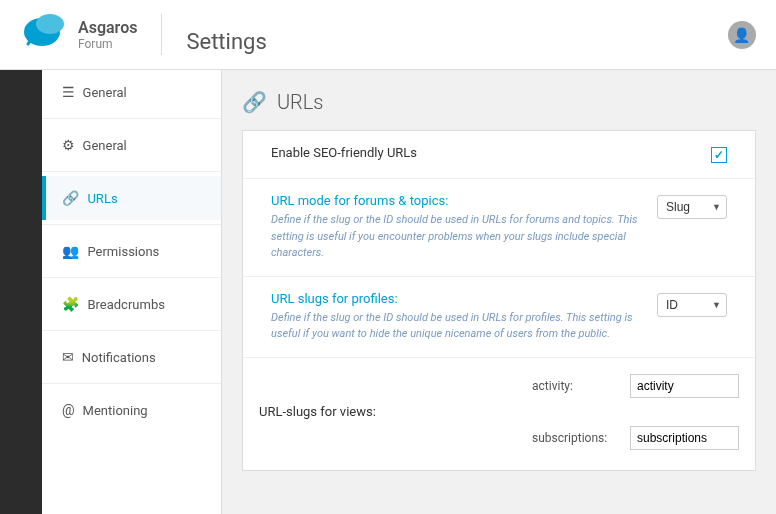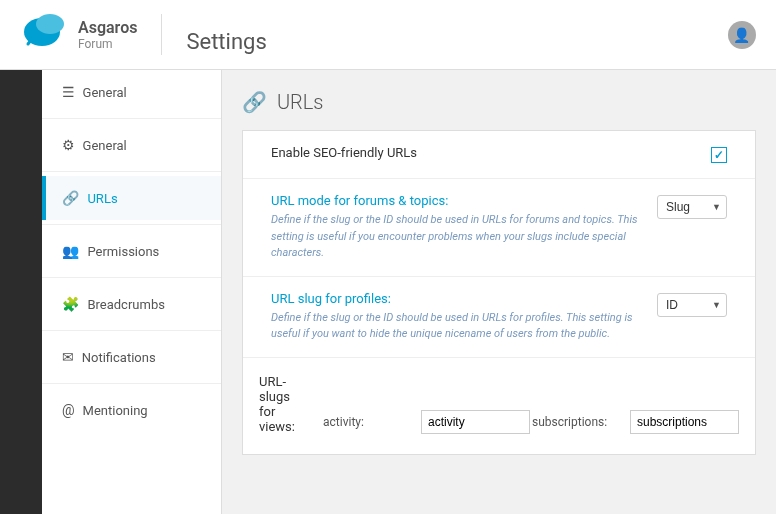--- a/index.html
+++ b/index.html
@@ -159,39 +159,39 @@
                 <option>Slug</option>
                 <option>ID</option>
               </select>
             </div>
           </div>
         </div>
 
         <div class="settings-row">
           <div class="settings-label-col">
             <div class="settings-label">
-              <a>URL slug for profiles:</a>
+              <a>URL slugs for profiles:</a>
             </div>
             <div class="settings-desc">Define if the slug or the ID should be used in URLs for profiles. This setting is useful if you want to hide the unique nicename of users from the public.</div>
           </div>
           <div class="settings-control">
             <div class="select-wrapper">
               <select class="select-styled">
                 <option>Slug</option>
                 <option selected="">ID</option>
               </select>
             </div>
           </div>
         </div>
 
         <div class="url-slugs-row">
           <div class="settings-label-col">
             <div class="settings-label">URL-slugs for views:</div>
           </div>
-          <div class="settings-control" style="flex-direction: row; gap: 2px; margin-top: 36px;">
+          <div class="settings-control" style="flex-direction: column; gap: 22px;">
             <div class="slug-input-row">
               <span class="slug-input-label">activity:</span>
               <input class="slug-input" type="text" value="activity" style="">
             </div>
             <div class="slug-input-row">
               <span class="slug-input-label">subscriptions:</span>
               <input class="slug-input" type="text" value="subscriptions" style="">
             </div>
           </div>
         </div>

